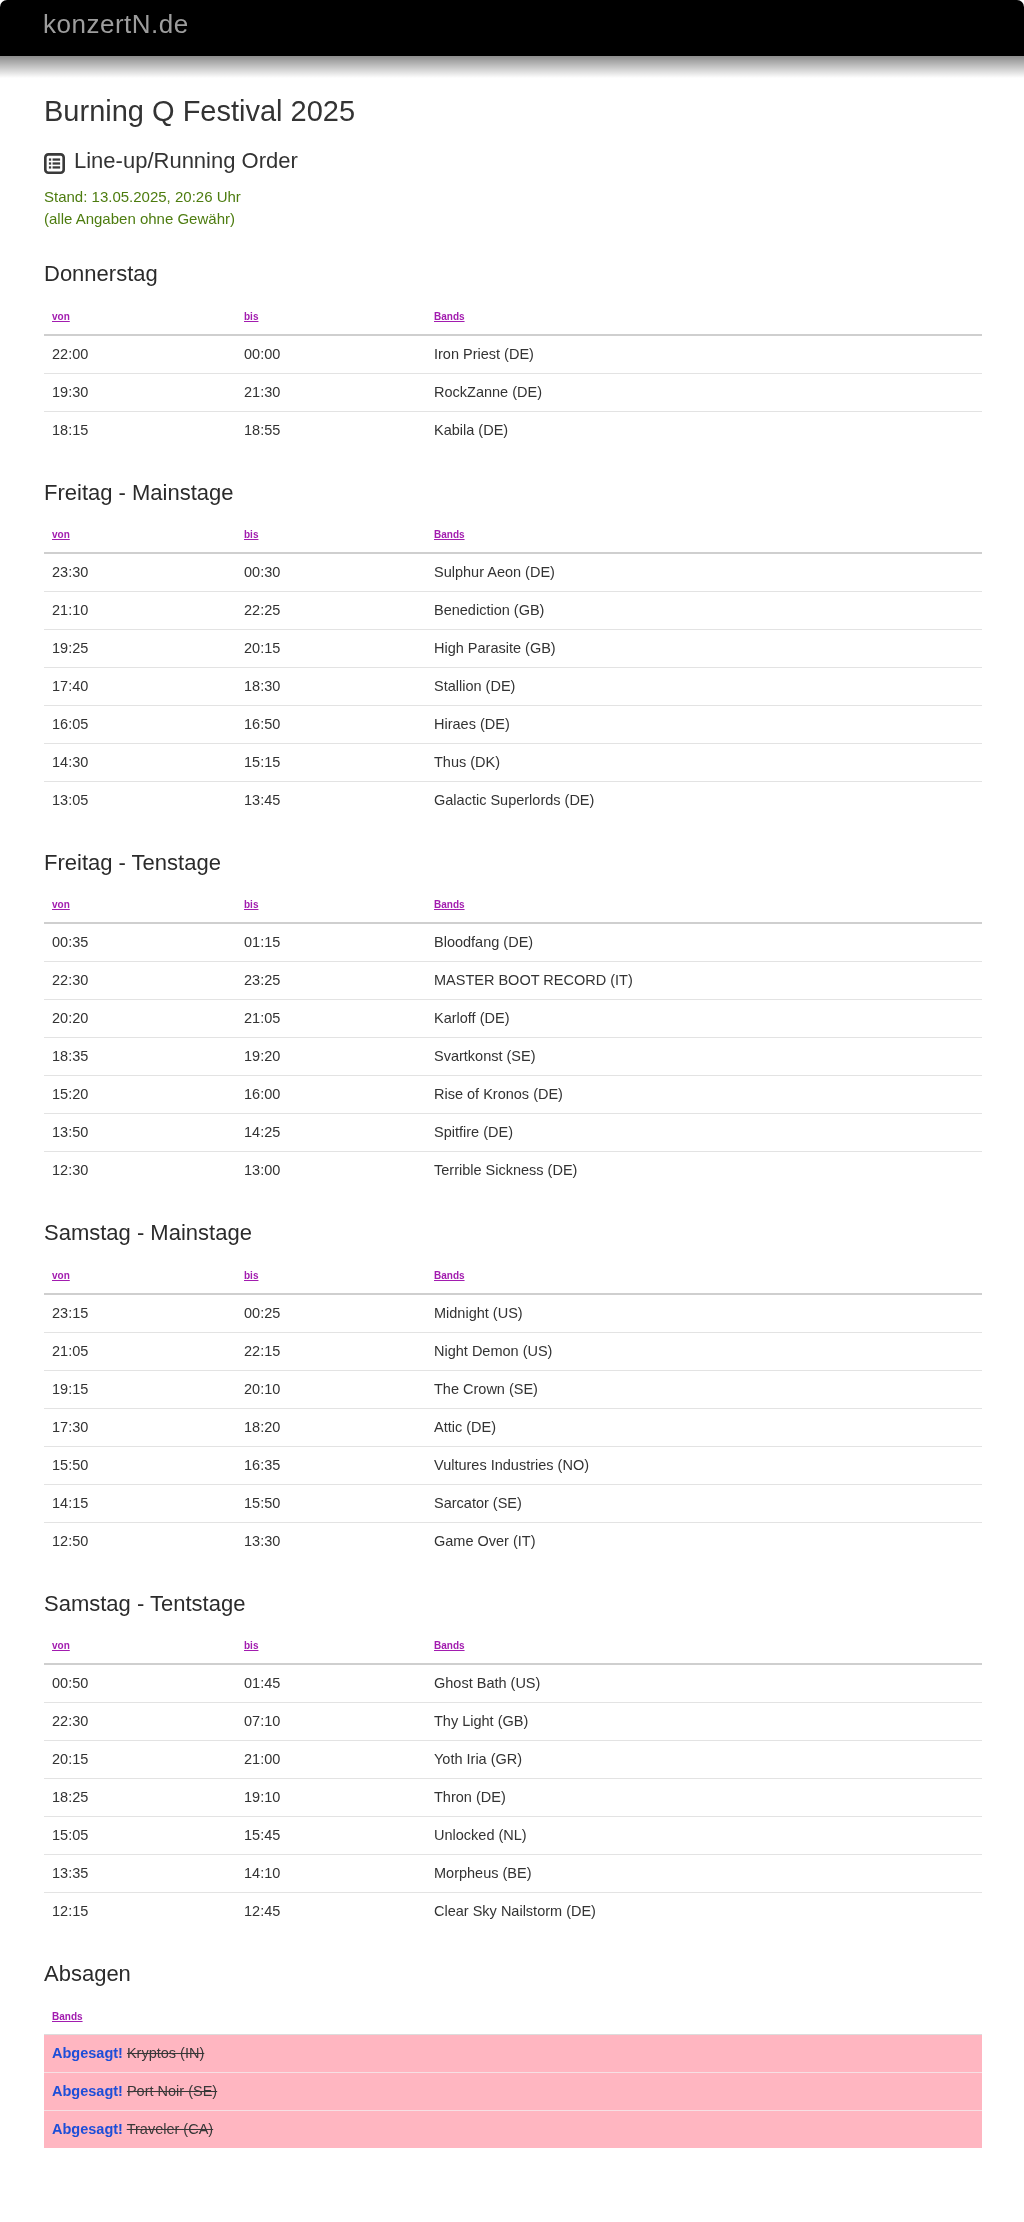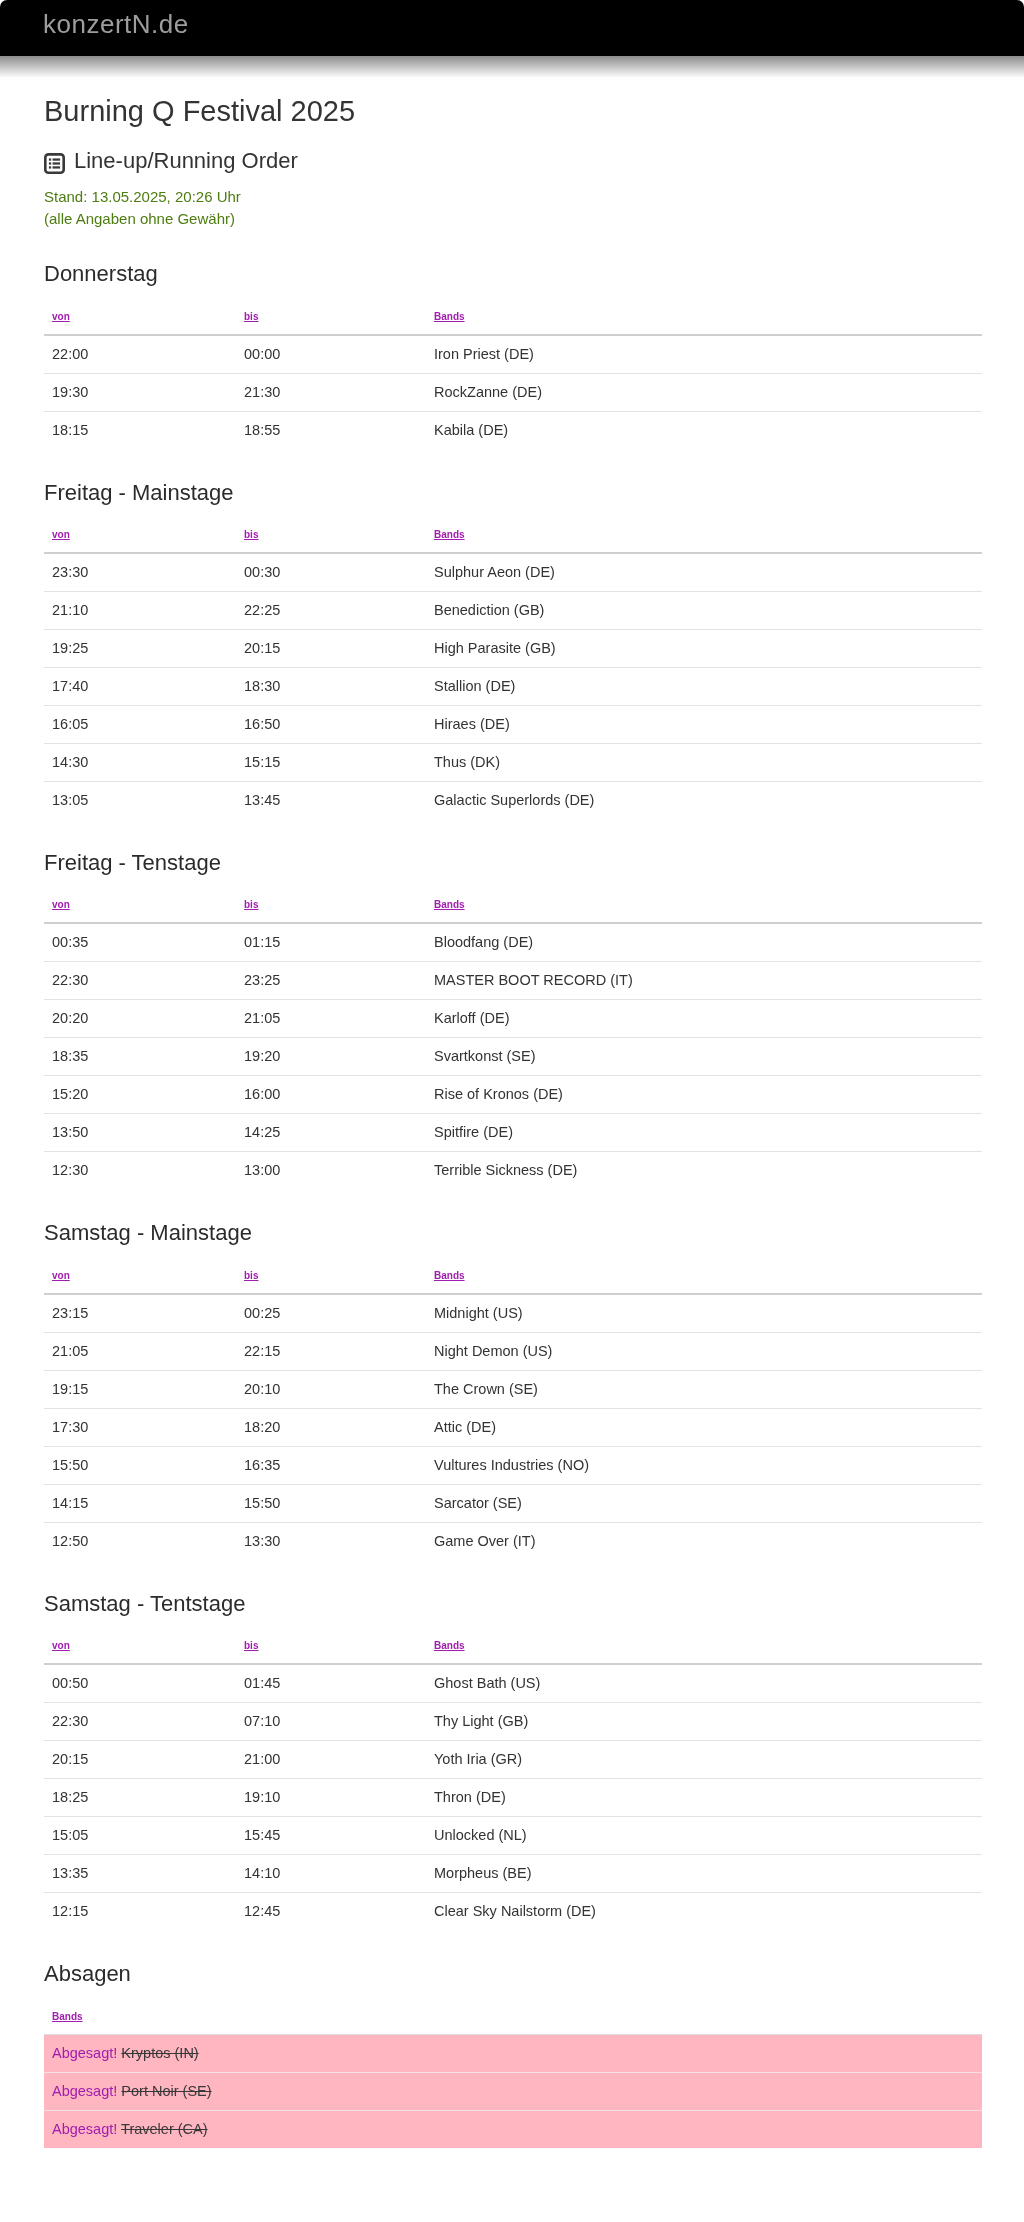--- a/index.html
+++ b/index.html
@@ -91,21 +91,21 @@
     border-bottom: 1px solid #e3e3e3;
   }
   tbody tr:last-child td { border-bottom: none; }
   
   .cancel-table th { border-bottom: 1px solid #dcdcdc; }
   .cancel-table td {
     background: #ffb6c1;
     border-bottom: 1px solid #f6dfe3;
   }
   .cancel-table tbody tr:last-child td { border-bottom: none; }
-  .cancel-prefix { font-weight: 400; color: #a21caf; }
+  .cancel-prefix { font-weight: 700; color: #1d4ed8; }
   .cancel-band { text-decoration: line-through; color: #383838; }
 </style>
 </head>
 <body>
 
 <header class="topbar">
   <a class="brand">konzertN.de</a>
 </header>
 
 <div class="container">

